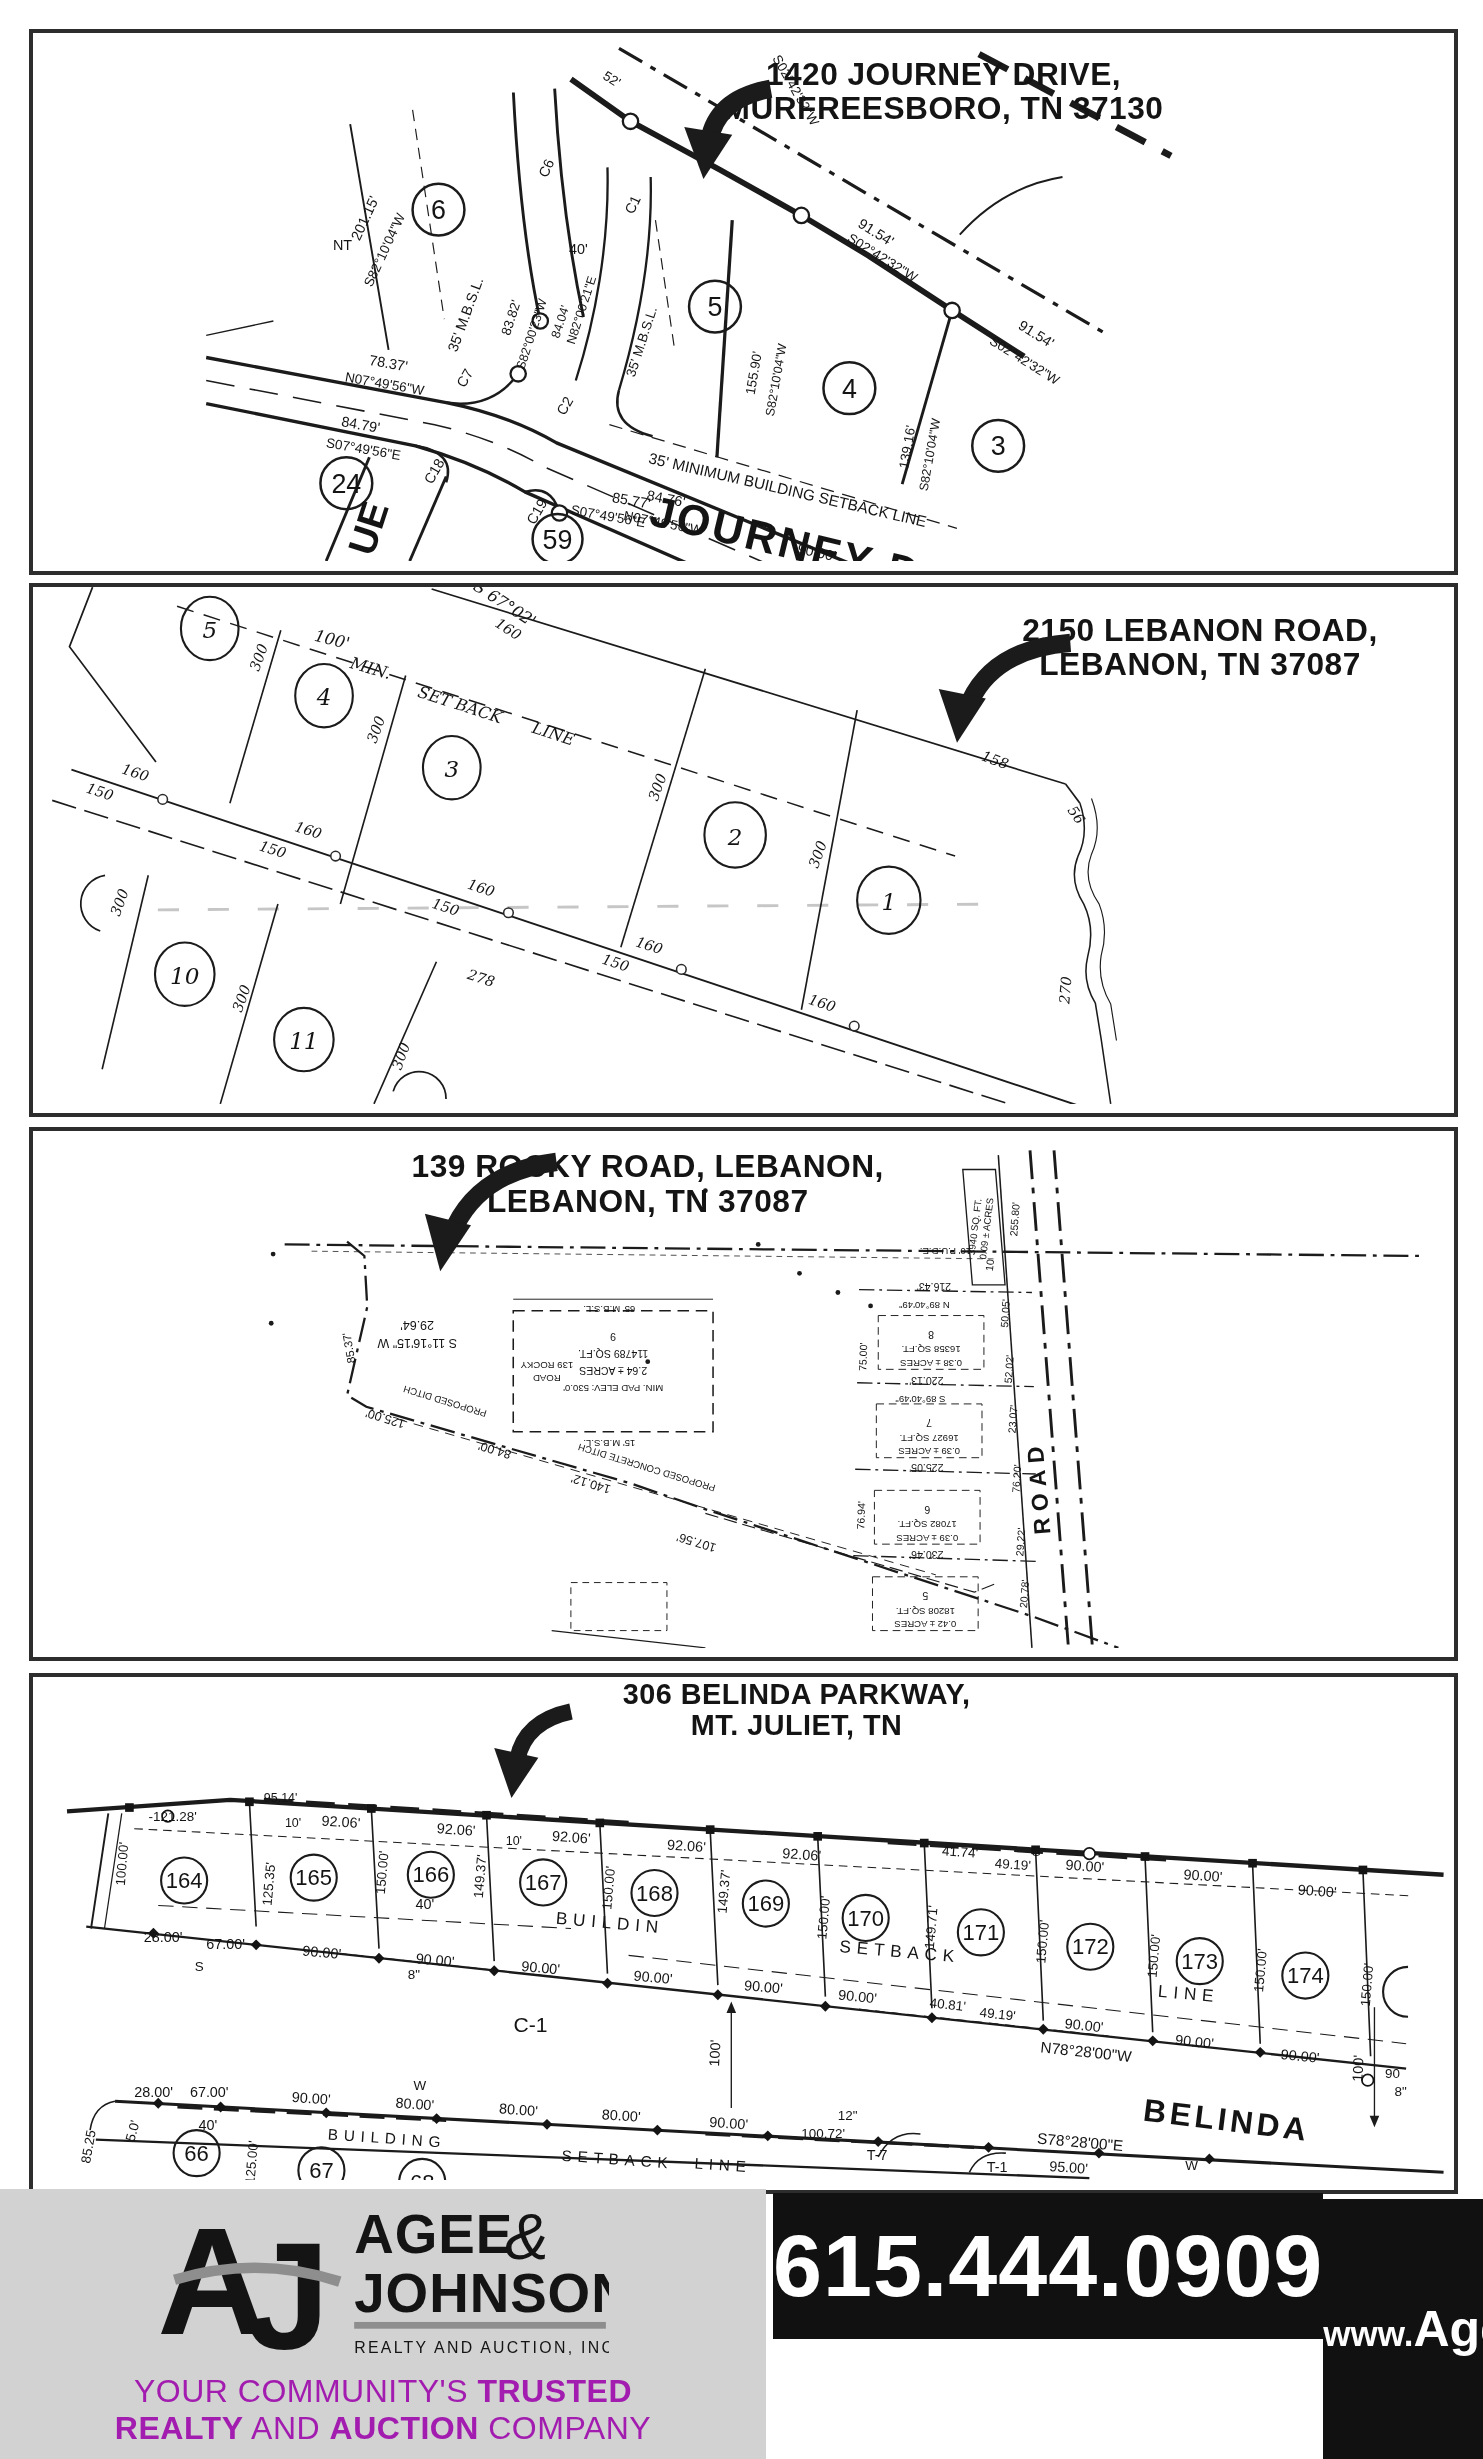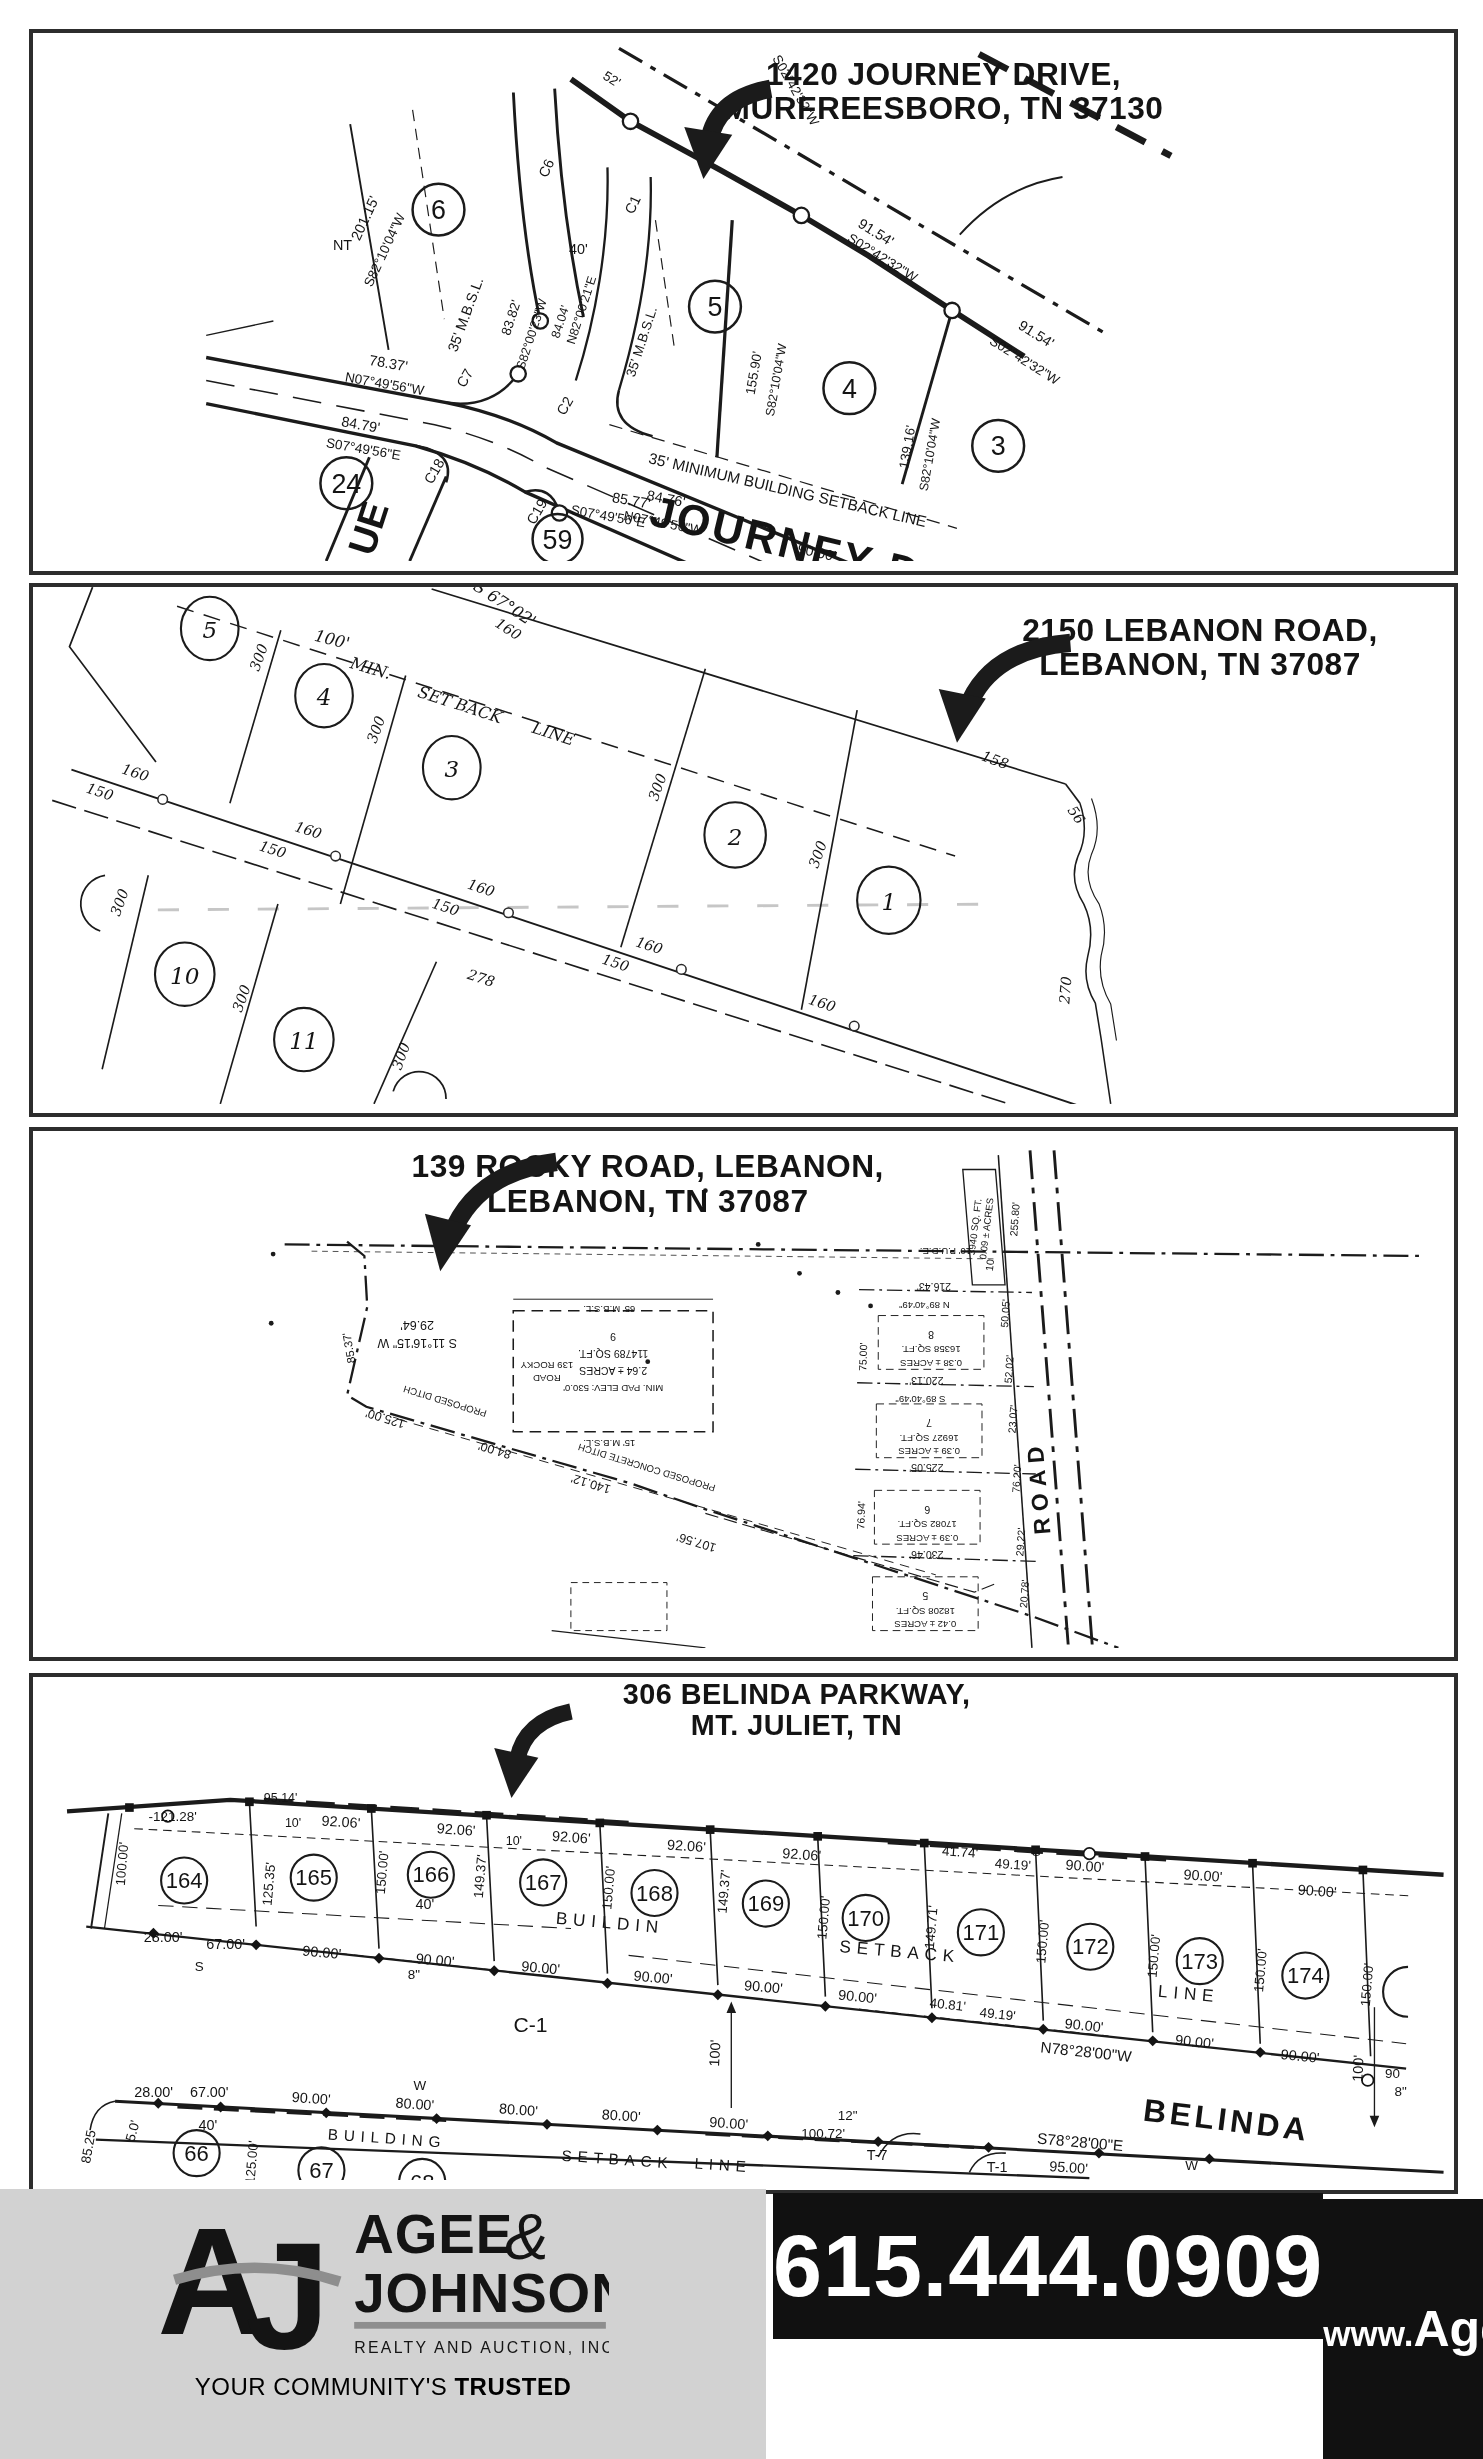--- a/index.html
+++ b/index.html
@@ -27,21 +27,21 @@
   .footer{position:absolute;left:0;top:2189px;width:1483px;height:270px;}
   .f-left{position:absolute;left:0;top:0;width:766px;height:270px;background:#d2d2d2;
           display:flex;flex-direction:column;align-items:center;}
   .f-right{position:absolute;left:773px;top:3.8px;width:710px;height:266px;display:flex;flex-direction:row;}
   .phonebox{background:#111111;height:146px;display:flex;align-items:center;justify-content:center;}
   .webbox{background:#111111;margin-top:6.7px;flex:1;display:flex;align-items:center;justify-content:center;}
   .phone{color:#fff;font-size:88px;font-weight:bold;letter-spacing:1px;}
   .web{color:#fff;font-weight:bold;display:flex;align-items:baseline;}
   .web .small{font-size:35px;} .web .big{font-size:50px;}
   .taglines{margin-top:3.8px;text-align:center;color:#262626;line-height:1.15;}
-  .tag{font-size:24px;letter-spacing:0.5px;color:#000000;}
+  .tag{font-size:32px;letter-spacing:0.5px;color:#a21caf;}
   .tag b{font-weight:bold;}
 </style>
 </head>
 <body>
 
 <div class="page">
 
   <div class="panel" style="top:29px;height:538px;">
     <svg width="1411" height="528" viewBox="0 0 1469 550">
       <defs>
@@ -577,20 +577,21 @@
           <path d="M18,84 Q105,58 190,86" stroke="#8e8e8e" stroke-width="11" fill="none"></path>
         </g>
         <text x="205" y="56" font-size="57" font-weight="bold" fill="#222" letter-spacing="1">AGEE</text>
         <text x="362" y="62" font-size="68" fill="#8e8e8e" font-family="DejaVu Serif, serif" font-style="italic">&amp;</text>
         <text x="205" y="118" font-size="57" font-weight="bold" fill="#222" letter-spacing="1">JOHNSON</text>
         <rect x="205" y="128" width="262" height="7" fill="#8e8e8e"></rect>
         <text x="205" y="160" font-size="16.5" fill="#333" letter-spacing="2.4">REALTY AND AUCTION, INC.</text>
       </svg>
       <div class="taglines">
         <div class="tag"><span>YOUR COMMUNITY'S </span><b>TRUSTED</b></div>
+        <div class="tag"><b>REALTY</b><span> AND </span><b>AUCTION</b><span> COMPANY</span></div>
       </div>
     </div>
     <div class="f-right">
       <div class="phonebox">
         <span class="phone">615.444.0909</span>
       </div>
       <div class="webbox">
         <span class="web">
             <span class="small">www.</span>
             <span class="big">AgeeAndJohnson</span>

